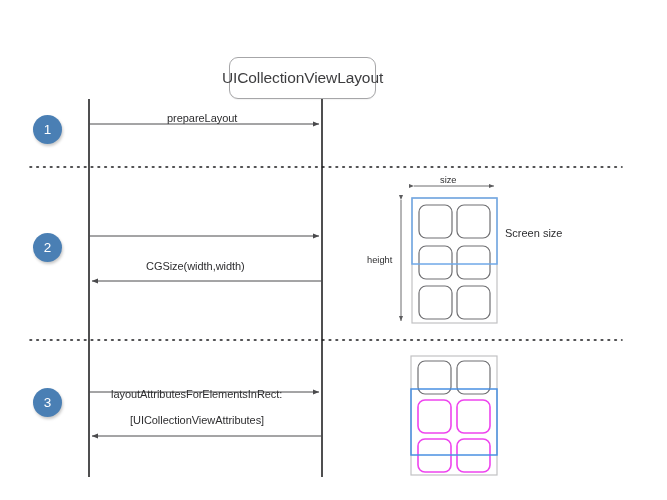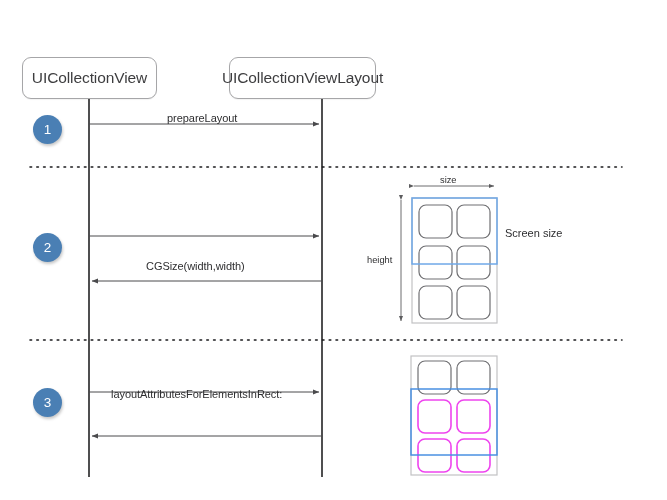--- a/index.html
+++ b/index.html
@@ -133,38 +133,36 @@
       <rect x="418" y="400" width="33" height="33" rx="7" ry="7" fill="#ffffff" stroke="#ee44ee" stroke-width="1.6"></rect>
       <rect x="457" y="400" width="33" height="33" rx="7" ry="7" fill="#ffffff" stroke="#ee44ee" stroke-width="1.6"></rect>
 
       <rect x="418" y="439" width="33" height="33" rx="7" ry="7" fill="#ffffff" stroke="#ee44ee" stroke-width="1.6"></rect>
       <rect x="457" y="439" width="33" height="33" rx="7" ry="7" fill="#ffffff" stroke="#ee44ee" stroke-width="1.6"></rect>
 
       <rect x="411" y="389" width="86" height="66" fill="none" stroke="#4a90e2" stroke-width="1.5"></rect>
     </g>
   </svg>
 
-  <div class="actor-box" style="left:22px; top:57px; width:135px; height:42px;">
-    <span>UICollectionView</span>
-  </div>
   <div class="actor-box" style="left:229px; top:57px; width:147px; height:42px;">
     <span>UICollectionViewLayout</span>
   </div>
 
   <div class="step-badge" style="left:33px; top:115px;">
     <span>1</span>
   </div>
   <div class="step-badge" style="left:33px; top:233px;">
     <span>2</span>
   </div>
   <div class="step-badge" style="left:33px; top:388px;">
     <span>3</span>
   </div>
 
   <div class="msg-label" style="left:167px; top:112px;">prepareLayout</div>
   <div class="msg-label" style="left:146px; top:260px;">CGSize(width,width)</div>
   <div class="msg-label" style="left:111px; top:368px;margin-top:20px;">layoutAttributesForElementsInRect:</div>
+  <div class="msg-label" style="left:130px; top:414px;">[UICollectionViewAttributes]</div>
 
   <div class="dim-label" style="left:440px; top:175px;">size</div>
   <div class="dim-label" style="left:367px; top:255px;">height</div>
   <div class="side-label" style="left:505px; top:227px;">Screen size</div>
 
 </div>
 
 </body></html>

